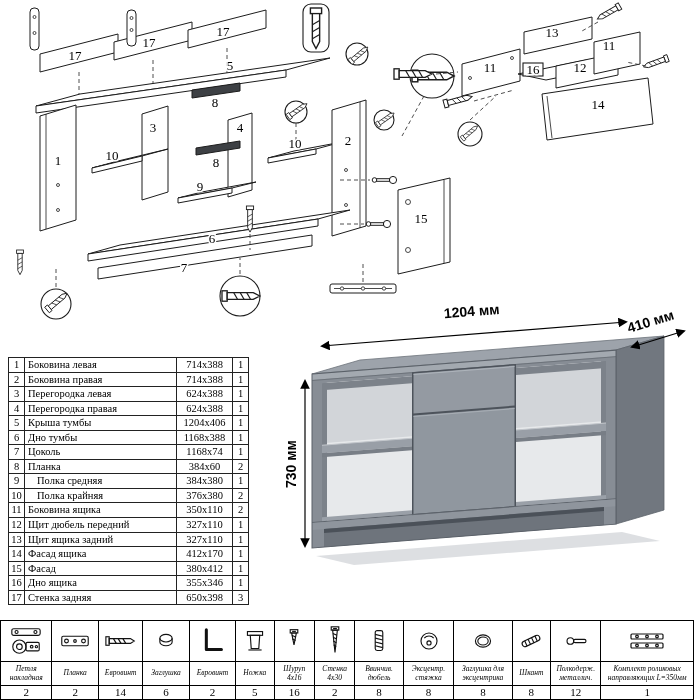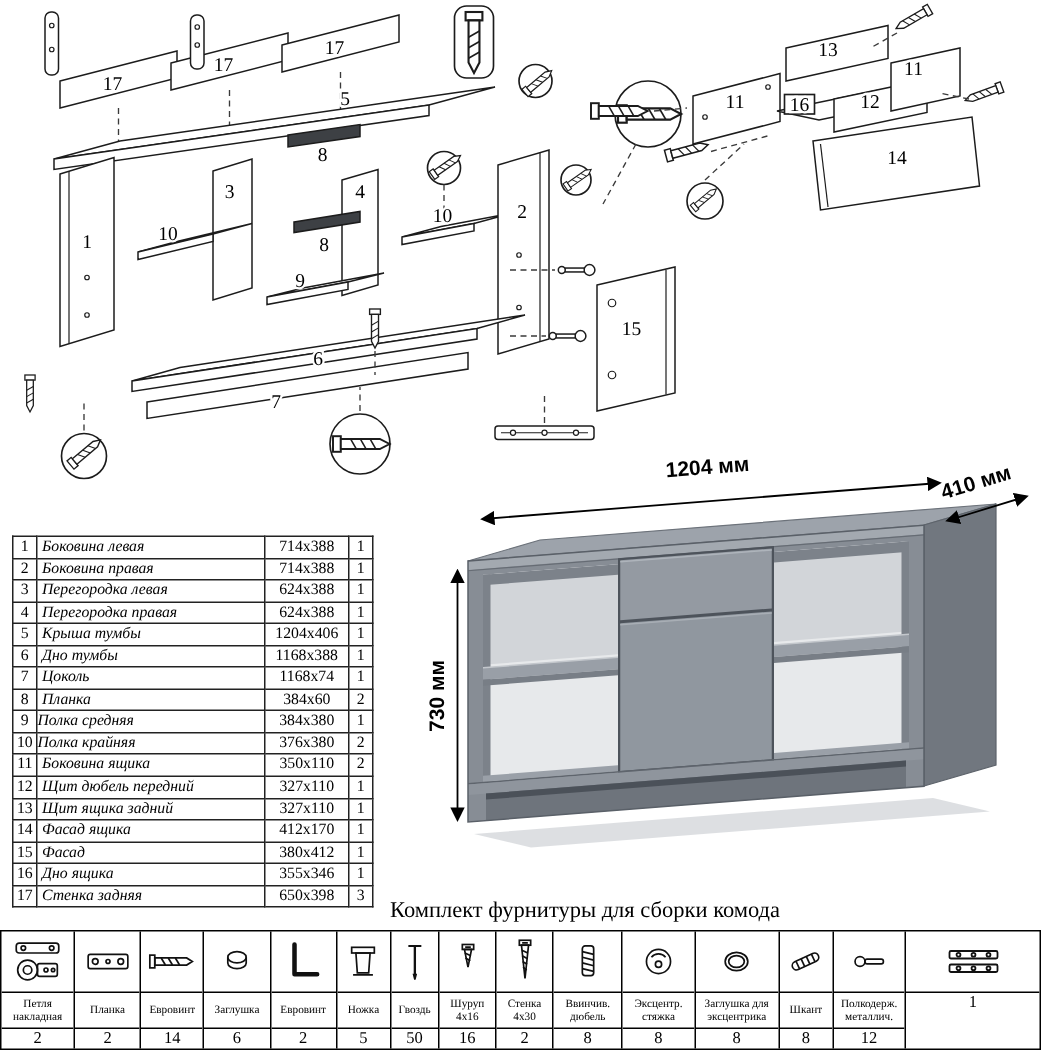--- a/index.html
+++ b/index.html
@@ -24,37 +24,37 @@
 
   
   .dim   { stroke:#000; stroke-width:1.2; fill:none; }
   .dim-t { font:bold 14px "Liberation Sans", sans-serif; fill:#000; text-anchor:middle; }
 
   
   .parts { position:absolute; left:8px; top:357px; border-collapse:collapse;
            font-size:10.5px; line-height:1.1; background:#fff; }
   .parts td { border:1px solid #222; padding:1px 3px; white-space:nowrap; height:12px; }
   .parts td.num  { width:16px;  text-align:center; padding:1px 2px; }
-  .parts td.name { width:152px;font-style:italic; }
+  .parts td.name { width:152px; }
   .parts td.size { width:56px;  text-align:center;margin-top:40px; }
   .parts td.qty  { width:16px;  text-align:center; }
-  .parts tr.ind td.name { padding-left:0; }
+  .parts tr.ind td.name { padding-left:12px; }
 
   
   .hw-caption { position:absolute; left:260px; top:599px; font-size:15px; }
   .hw { position:absolute; left:0; top:620px; width:694px; height:80px;
         display:flex; border:1.5px solid #000; background:#fff; }
   .hw-cell { display:flex; flex-direction:column; border-left:1px solid #000;
              flex:1 1 auto; min-width:0; overflow:hidden; }
   .hw-cell:first-child { border-left:none; }
   .hw-icon { height:40px; display:flex; align-items:center; justify-content:center; flex:0 0 auto; }
   .hw-icon svg { display:block; }
   .hw-icon g { fill:none; stroke:#111; stroke-width:1.2; }
   .hw-label { border-top:1px solid #000; flex:1 1 auto; font-size:7.5px; line-height:1.08;
-              text-align:center; padding:1px; display:flex; align-items:center; justify-content:center; }
+              text-align:center; padding:1px; display:flex; align-items:center; justify-content:center;font-style:italic; }
   .hw-qty { border-top:1px solid #000; height:14px; flex:0 0 auto;
             font-size:11px; text-align:center; line-height:13px; }
 </style>
 </head>
 <body>
 
 <div class="page">
 
   <svg class="art" width="694" height="700" viewBox="0 0 694 700">
     <defs>
@@ -362,21 +362,20 @@
         </tr>
       <tr>
           <td class="num">17</td>
           <td class="name">Стенка задняя</td>
           <td class="size">650x398</td>
           <td class="qty">3</td>
         </tr>
     </tbody>
   </table>
 
-  <div class="hw-caption">Комплект фурнитуры для сборки комода</div>
 
   <div class="hw">
     <div class="hw-cell" style="width:46px">
       <div class="hw-icon">
         <svg width="34" height="36" viewBox="0 0 36 36">
             <g>
               <rect x="3" y="5" width="30" height="7" rx="2"></rect>
               <circle cx="8" cy="8.5" r="1.6"></circle>
               <circle cx="28" cy="8.5" r="1.6"></circle>
               <circle cx="11" cy="24" r="7"></circle>
@@ -448,33 +447,20 @@
             <g>
               <rect x="10" y="8" width="16" height="4"></rect>
               <polygon points="13,12 23,12 22,26 14,26"></polygon>
               <line x1="11" y1="27.5" x2="25" y2="27.5"></line>
             </g>
           </svg>
       </div>
       <div class="hw-label">Ножка</div>
       <div class="hw-qty">5</div>
     </div>
-    <div class="hw-cell" style="width:30px">
-      <div class="hw-icon">
-        <svg width="34" height="36" viewBox="0 0 36 36">
-            <g>
-              <line x1="13" y1="6" x2="23" y2="6" stroke-width="1.6"></line>
-              <line x1="18" y1="6" x2="18" y2="28" stroke-width="1.8"></line>
-              <polygon points="17,28 19,28 18,32" fill="#111"></polygon>
-            </g>
-          </svg>
-      </div>
-      <div class="hw-label">Гвоздь</div>
-      <div class="hw-qty">50</div>
-    </div>
     <div class="hw-cell" style="width:36px">
       <div class="hw-icon">
         <svg width="34" height="36" viewBox="0 0 36 36">
             <g>
               <rect x="14" y="6" width="8" height="3.5"></rect>
               <line x1="16" y1="7.8" x2="20" y2="7.8"></line>
               <polygon points="15.5,9.5 20.5,9.5 18,22"></polygon>
               <line x1="15.8" y1="12" x2="20" y2="14"></line>
               <line x1="16.2" y1="15.5" x2="19.6" y2="17.5"></line>
             </g>
@@ -575,17 +561,18 @@
               <circle cx="8" cy="13.5" r="1.3"></circle>
               <circle cx="18" cy="13.5" r="1.3"></circle>
               <circle cx="28" cy="13.5" r="1.3"></circle>
               <rect x="2" y="20" width="32" height="5" rx="1"></rect>
               <circle cx="8" cy="22.5" r="1.3"></circle>
               <circle cx="18" cy="22.5" r="1.3"></circle>
               <circle cx="28" cy="22.5" r="1.3"></circle>
             </g>
           </svg>
       </div>
+      <div class="hw-label">Комплект роликовых направляющих L=350мм</div>
       <div class="hw-qty">1</div>
     </div>
   </div>
 
 </div>
 
 </body></html>

